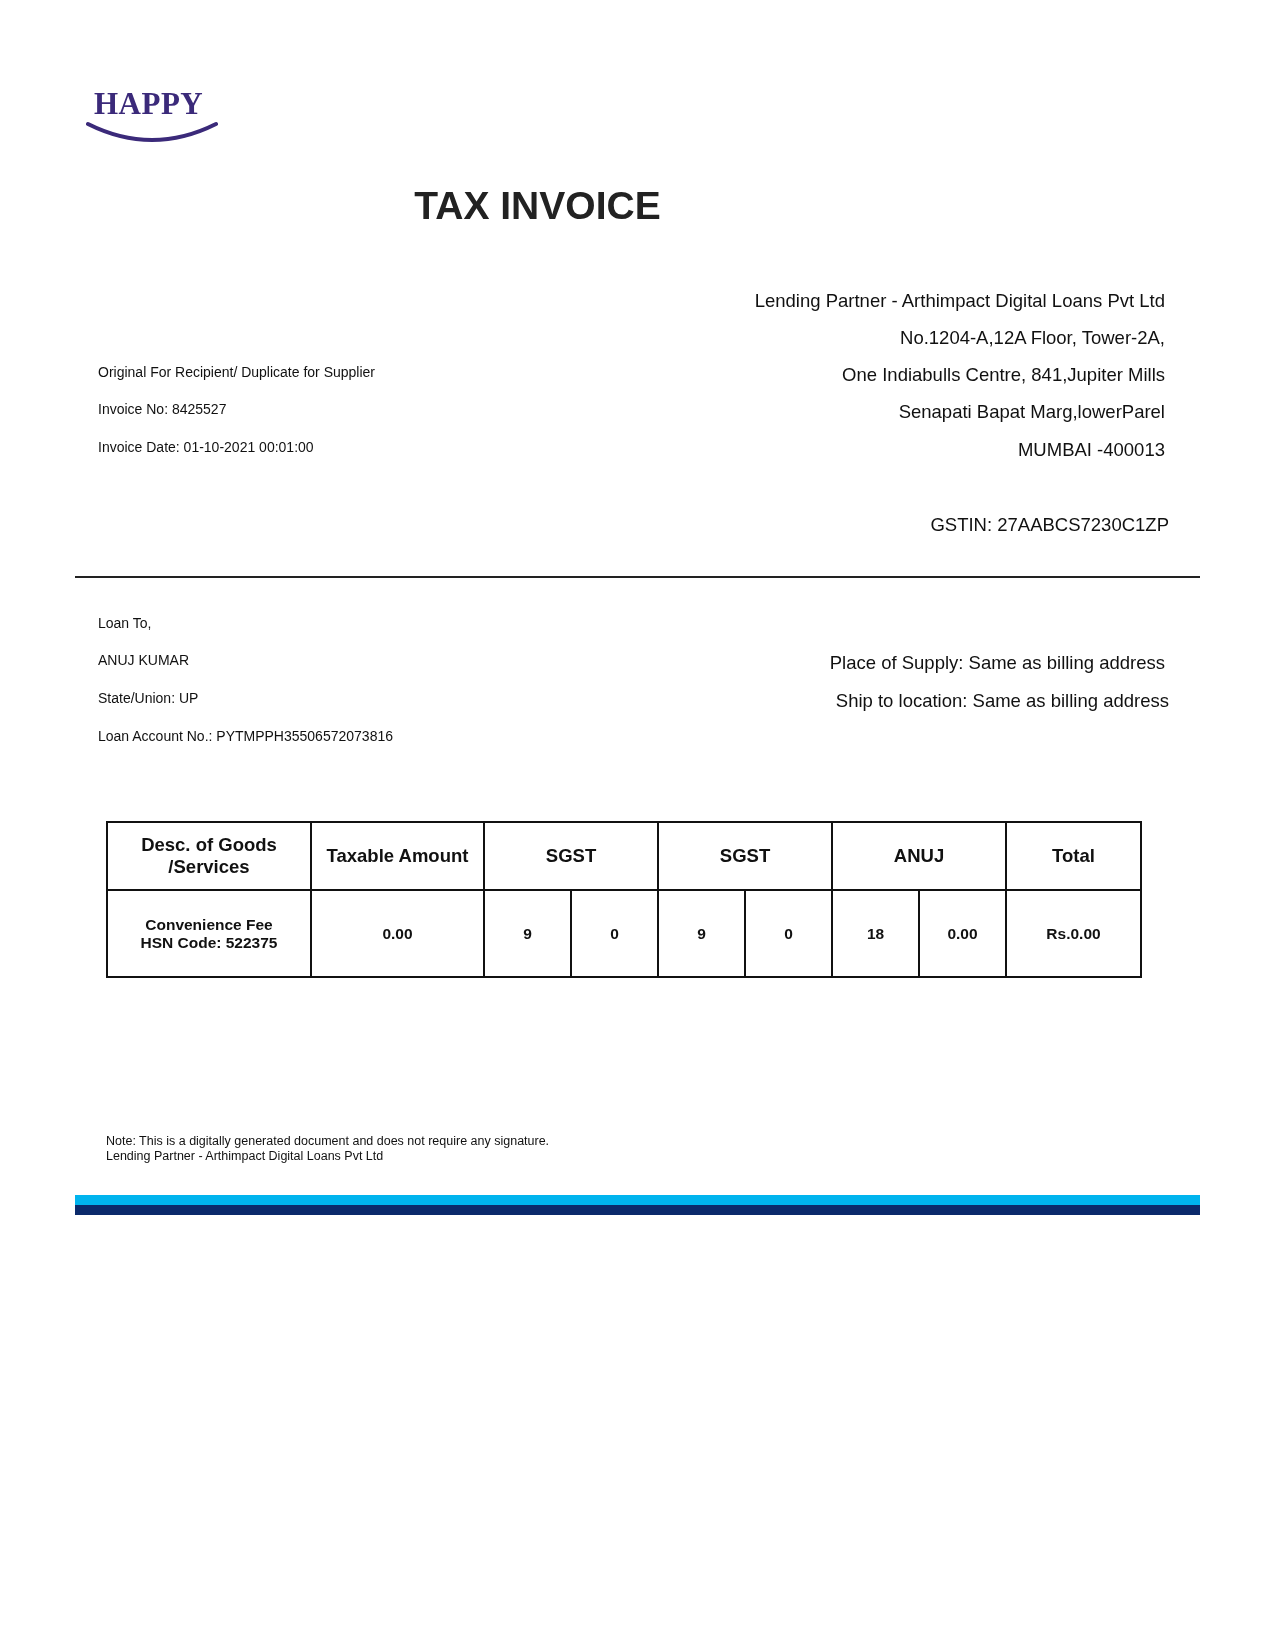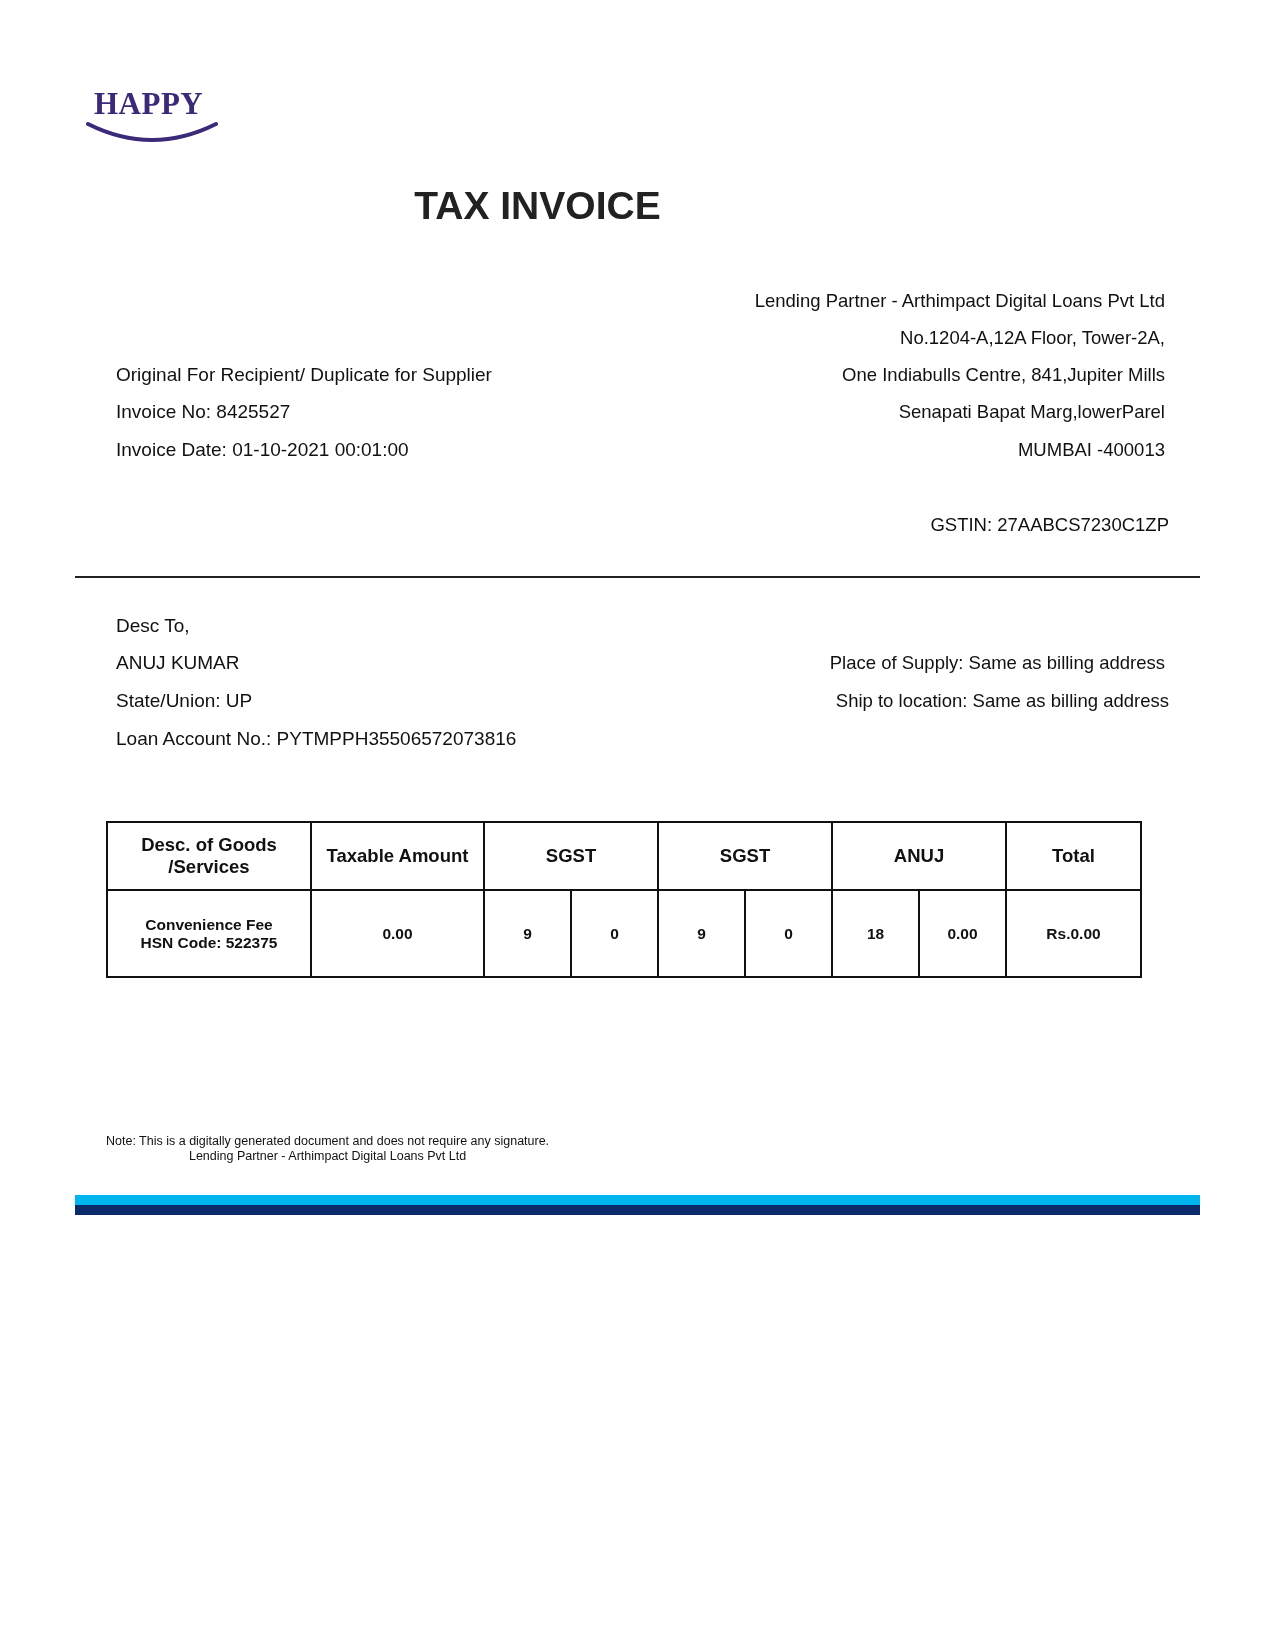--- a/index.html
+++ b/index.html
@@ -6,29 +6,29 @@
   body { width: 1275px; height: 1650px; position: relative; overflow: hidden;
          font-family: "Liberation Sans", sans-serif; color: #111; }
   .abs { position: absolute; }
   .logo { left: 86px; top: 86px; width: 132px; height: 62px; }
   .logo-text { position: absolute; left: 8px; top: 0; font-family: Liberation Serif, serif;
                font-weight: bold; font-size: 31px; color: #3b2a7a; letter-spacing: 0.5px; }
   .logo svg { position: absolute; left: 0; top: 26px; }
   .title { left: 0; width: 1075px; top: 184px; text-align: center; font-size: 39px;
            font-weight: bold; color: #222; }
   .rline { right: 110px; font-size: 18.5px; text-align: right; white-space: nowrap; }
-  .lline { left: 116px; font-size: 19px; white-space: nowrap; }
+  .lline { left: 98px; font-size: 14px; white-space: nowrap; }
   .divider { left: 75px; top: 576px; width: 1125px; height: 2px; background: #222; }
   table.inv { position: absolute; left: 106px; top: 821px; width: 1034px; border-collapse: collapse;
               font-weight: bold; table-layout: fixed; border-radius: 8px; }
   table.inv td, table.inv th { border: 2px solid #111; text-align: center; padding: 4px; }
   .h1 th { height: 58px; font-size: 18.5px; }
   .h2 td { height: 21px; font-size: 15.5px; }
   .dr td { height: 77px; font-size: 15.5px; }
-  .note { left: 106px; top: 1134px; font-size: 12.5px; line-height: 15px; text-align: center; }
+  .note { left: 106px; top: 1134px; font-size: 12.5px; line-height: 15px; }
   .bar1 { left: 75px; top: 1195px; width: 1125px; height: 10px; background: #00b4ee; }
   .bar2 { left: 75px; top: 1205px; width: 1125px; height: 10px; background: #0b2a6b; }
 </style>
 </head>
 <body>
 
 <div class="abs logo">
   <span class="logo-text">HAPPY</span>
   <svg width="132" height="36" viewBox="0 0 132 36">
     <path d="M2 12 Q66 44 130 12" stroke="#3b2a7a" stroke-width="4" fill="none" stroke-linecap="round"></path>
@@ -43,21 +43,21 @@
 <div class="abs rline" style="top:401px">Senapati Bapat Marg,lowerParel</div>
 <div class="abs rline" style="top:439px">MUMBAI -400013</div>
 <div class="abs rline" style="top:514px; right:106px">GSTIN: 27AABCS7230C1ZP</div>
 
 <div class="abs lline" style="top:364px">Original For Recipient/ Duplicate for Supplier</div>
 <div class="abs lline" style="top:401px">Invoice No: 8425527</div>
 <div class="abs lline" style="top:439px">Invoice Date: 01-10-2021 00:01:00</div>
 
 <div class="abs divider"></div>
 
-<div class="abs lline" style="top:615px">Desc To,</div>
+<div class="abs lline" style="top:615px">Loan To,</div>
 <div class="abs lline" style="top:652px">ANUJ KUMAR</div>
 <div class="abs lline" style="top:690px">State/Union: UP</div>
 <div class="abs lline" style="top:728px">Loan Account No.: PYTMPPH35506572073816</div>
 <div class="abs rline" style="top:652px">Place of Supply: Same as billing address</div>
 <div class="abs rline" style="top:690px; right:106px">Ship to location: Same as billing address</div>
 
 <table class="inv">
   <colgroup>
     <col style="width:204px">
       <col style="width:173px">

